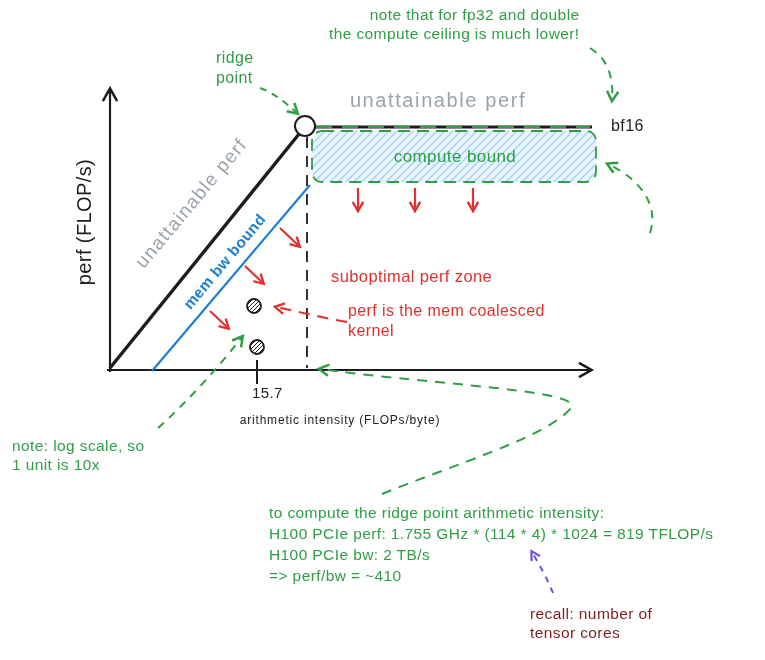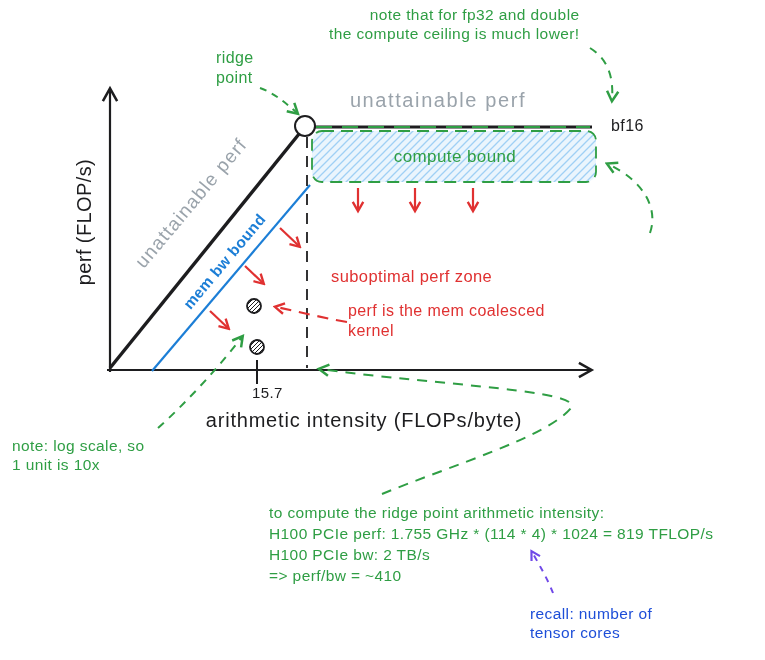--- a/index.html
+++ b/index.html
@@ -6,25 +6,25 @@
   .canvas{
     position:relative;width:765px;height:660px;background:#ffffff;overflow:hidden;
     font-family:"Liberation Sans","DejaVu Sans",sans-serif;
   }
   .canvas svg{position:absolute;left:0;top:0;}
   .t{position:absolute;white-space:pre-line;line-height:1.22;letter-spacing:.4px;}
   .green{color:#2f9e44}
   .red{color:#e03131}
   .blue{color:#1c7ed6}
   .gray{color:#9aa3ab}
-  .purple{color:#1d4ed8}
+  .purple{color:#7f1d1d}
   .ink{color:#1d1d1f}
   .ctr{transform:translate(-50%,-50%)}
   #ylabel{left:84px;top:222px;transform:translate(-50%,-50%) rotate(-90deg);font-size:20px;}
-  #xlabel{left:364px;top:420px;font-size:20px;letter-spacing:.8px;}
+  #xlabel{left:340px;top:420px;font-size:12px;letter-spacing:.8px;}
   #xtick{left:252px;top:384px;font-size:15px;}
   #bf16{left:599px;top:116px;font-size:16px;margin-left:12px;}
   #unatt-diag{left:191px;top:203px;transform:translate(-50%,-50%) rotate(-50deg);font-size:19px;letter-spacing:1.2px;}
   #unatt-top{left:438px;top:100px;font-size:20px;letter-spacing:1.6px;}
   #membw{left:225px;top:262px;transform:translate(-50%,-50%) rotate(-50deg);font-size:15.5px;font-weight:bold;}
   #computebound{left:455px;top:157px;font-size:17px;}
   #suboptimal{left:331px;top:266px;font-size:16.5px;}
   #memcoal{left:348px;top:301px;font-size:16px;}
   #ridgelabel{left:216px;top:48px;font-size:16px;}
   #fp32note{left:329px;top:5px;font-size:15.5px;line-height:19px;text-align:right;}

